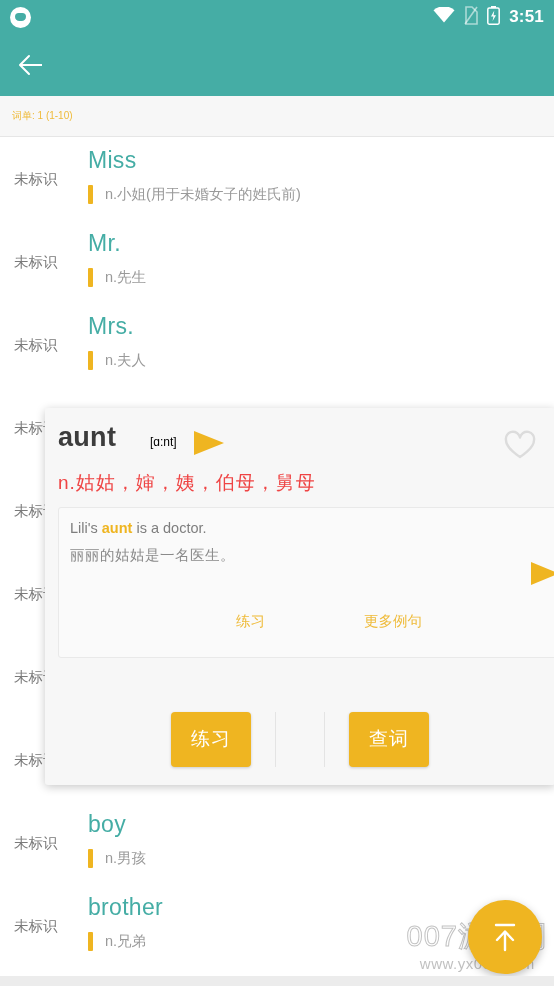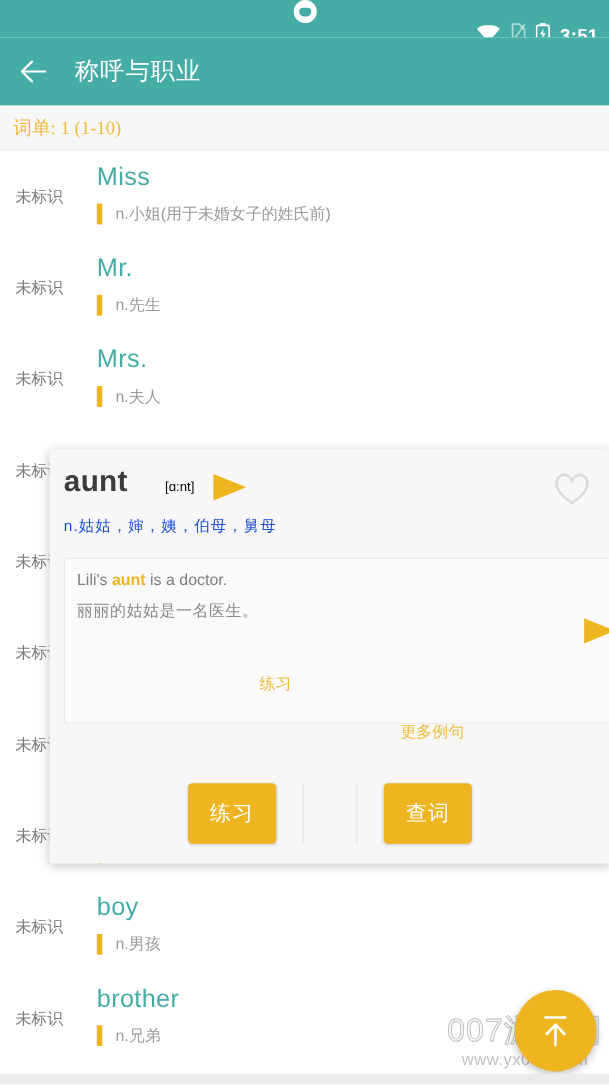--- a/index.html
+++ b/index.html
@@ -8,21 +8,21 @@
     background:#ffffff;
     font-family:"Liberation Sans","DejaVu Sans",sans-serif;
     overflow:hidden;position:relative;
   }
   #app{position:relative;width:554px;height:986px;overflow:hidden;background:#fff;}
 
   
   .statusbar{
     position:absolute;top:0;left:0;width:554px;height:34px;
     background:#45ada5;display:flex;align-items:center;
-    padding:0 10px;box-sizing:border-box;flex-direction:column;
+    padding:0 10px;box-sizing:border-box;
   }
   .sb-left{display:flex;align-items:center;gap:6px;}
   .sb-right{margin-left:auto;display:flex;align-items:center;gap:9px;}
   .notif-ico{width:21px;height:21px;border-radius:50%;background:#ffffff;
     display:flex;align-items:center;justify-content:center;}
   .notif-ico i{display:block;width:11px;height:8px;border-radius:6px 6px 7px 7px;background:#45ada5;}
   .sb-time{color:#fff;font-size:17px;font-weight:bold;letter-spacing:.2px;}
 
   
   .appbar{
@@ -31,21 +31,21 @@
   }
   .back-btn{width:62px;height:62px;display:flex;align-items:center;justify-content:center;}
   .appbar-title{color:#ffffff;font-size:22px;letter-spacing:1px;margin-left:6px;}
 
   
   .sublist-bar{
     position:absolute;top:96px;left:0;width:554px;height:41px;
     background:#f7f7f7;border-bottom:1px solid #e6e6e6;
     display:flex;align-items:center;box-sizing:border-box;
   }
-  .sublist-text{color:#efbb3a;font-size:17px;padding-left:12px;font-family:Liberation Serif, serif;}
+  .sublist-text{color:#efbb3a;font-size:10px;padding-left:12px;}
 
   
   .wordlist{position:absolute;top:137px;left:0;width:554px;height:812px;background:#fff;}
   .word-row{position:relative;height:83px;box-sizing:border-box;}
   .word-row .tag{
     position:absolute;left:14px;top:42px;transform:translateY(-50%);
     color:#7a7a7a;font-size:14.5px;white-space:nowrap;
   }
   .word-row .term{
     position:absolute;left:88px;top:10px;
@@ -61,34 +61,34 @@
     background:#f7f7f7;border-radius:3px;
     box-shadow:0 2px 10px rgba(0,0,0,.22);
     box-sizing:border-box;overflow:hidden;
   }
   .card-head{position:relative;height:60px;}
   .card-word{position:absolute;left:13px;top:14px;color:#3c3c3c;font-size:27px;font-weight:bold;letter-spacing:.3px;}
   .card-phon{position:absolute;left:105px;top:27px;color:#000000;font-size:12px;}
   .play-big{position:absolute;left:147px;top:21px;}
   .fav-ico{position:absolute;right:19px;top:22px;}
   .card-mean{
-    position:absolute;left:13px;top:62px;color:#1d4ed8;font-size:14px;letter-spacing:1px;
+    position:absolute;left:13px;top:62px;color:#ef4444;font-size:19px;letter-spacing:1px;
   }
   .example-box{
     position:absolute;left:13px;top:99px;width:520px;height:151px;
     background:#fafafa;border:1px solid #e9e9e9;border-radius:3px;box-sizing:border-box;
   }
   .ex-en{position:absolute;left:11px;top:12px;font-size:14.5px;color:#7e7e7e;}
   .ex-en b{color:#efb521;}
   .ex-cn{position:absolute;left:11px;top:38px;font-size:14.5px;color:#8a8a8a;letter-spacing:.5px;}
   .play-small{position:absolute;right:16px;top:52px;}
   .ex-links{position:absolute;left:0;top:104px;width:100%;display:flex;}
   .ex-link{color:#efbb3a;font-size:14.5px;cursor:pointer;}
   .ex-link.l1{position:absolute;left:177px;}
-  .ex-link.l2{position:absolute;left:305px;margin-top:44px;}
+  .ex-link.l2{position:absolute;left:305px;}
 
   .card-actions{
     position:absolute;left:0;top:300px;width:100%;height:62px;
     display:flex;align-items:center;justify-content:center;
   }
   .act-btn{
     width:80px;height:55px;background:#efb521;color:#ffffff;
     border:none;border-radius:4px;font-size:19px;letter-spacing:1px;
     font-family:"Liberation Sans","DejaVu Sans",sans-serif;
     display:flex;align-items:center;justify-content:center;cursor:pointer;
@@ -146,21 +146,20 @@
     </div>
   </div>
 
   <div class="appbar">
     <div class="back-btn">
       <svg width="26" height="22" viewBox="0 0 26 22">
         <line x1="2" y1="11" x2="24" y2="11" stroke="#ffffff" stroke-width="2"></line>
         <polyline points="11,2 2,11 11,20" fill="none" stroke="#ffffff" stroke-width="2" stroke-linecap="round" stroke-linejoin="round"></polyline>
       </svg>
     </div>
-    <div class="appbar-title">称呼与职业</div>
   </div>
 
   <div class="sublist-bar">
     <span class="sublist-text">词单: 1 (1-10)</span>
   </div>
 
   <div class="wordlist">
     <div class="word-row">
       <span class="tag">未标识</span>
       <span class="term">Miss</span>

